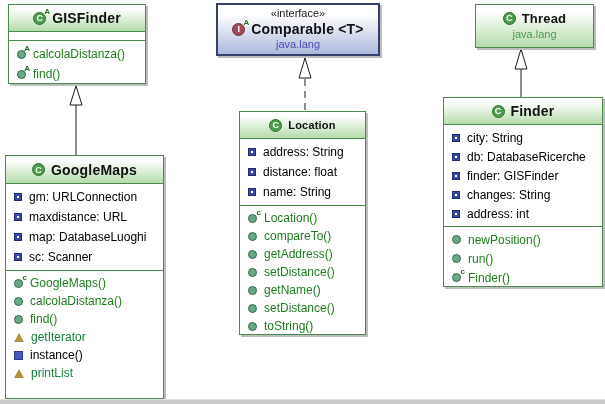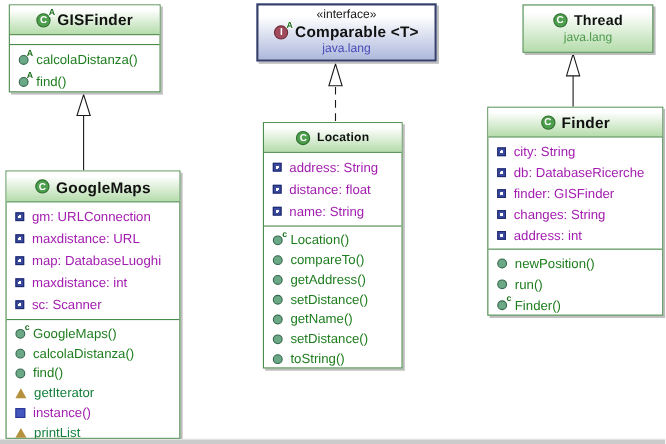--- a/index.html
+++ b/index.html
@@ -11,40 +11,40 @@
   .hdr{background:linear-gradient(#ffffff 15%, #b5dcab 100%);border-bottom:1px solid #4a8a4a;
        display:flex;align-items:center;justify-content:center;gap:6px;}
   .title{font-weight:bold;font-size:14px;color:#111;white-space:nowrap;letter-spacing:.2px;}
   .pkg{font-size:11px;text-align:center;line-height:13px;}
   .pkg.green{color:#4e9a4e;} .pkg.blue{color:#4949b8;}
   .stereo{font-size:11px;color:#1a1a1a;text-align:center;line-height:13px;padding-top:2px;}
   .sect{box-sizing:border-box;}
   .sep{border-bottom:1px solid #4a8a4a;}
   .row{display:flex;align-items:center;gap:7px;padding-left:8px;font-size:12px;white-space:nowrap;}
   .r20{height:20px;} .r19{height:19px;} .r18{height:18px;}
-  .t-maroon{color:#a21caf;} .t-green{color:#1e7d1e;} .t-black{color:#15803d;}
+  .t-maroon{color:#000000;} .t-green{color:#1e7d1e;} .t-black{color:#15803d;}
 
   
   .cicon{position:relative;width:13px;height:13px;border-radius:50%;flex:0 0 auto;display:inline-flex;
          align-items:center;justify-content:center;background:#4d9e4d;border:1px solid #2e6e2e;
          color:#fff;font-size:9px;font-weight:bold;box-sizing:border-box;}
   .cicon.iface{background:#a04a5c;border-color:#6e2e3c;}
   .sup{position:absolute;top:-6px;right:-5px;font-size:8px;font-weight:bold;color:#1b6e1b;
        text-shadow:1px 0 0 #fff,-1px 0 0 #fff,0 1px 0 #fff;}
   .ic{flex:0 0 auto;display:inline-block;position:relative;}
   .ic-field{width:8px;height:8px;background:#3a4a9e radial-gradient(circle,#ffffff 0 1.4px,transparent 1.5px);
             background-color:#3a4a9e;border:1px solid #1e2a6e;box-sizing:border-box;}
   .ic-method{width:9px;height:9px;border-radius:50%;background:#6aa886;border:1px solid #37684e;box-sizing:border-box;}
   .ic-tri{width:0;height:0;border-left:5px solid transparent;border-right:5px solid transparent;
           border-bottom:9px solid #b5913d;}
   .ic-sq{width:9px;height:9px;background:#4456c0;border:1px solid #2a3690;box-sizing:border-box;}
   .msup{position:absolute;top:-7px;right:-5px;font-size:8px;font-weight:bold;color:#1b6e1b;}
 
   
-  #box-comparable{left:233px;top:3px;width:164px;height:53px;border:2px solid #343f6b;
+  #box-comparable{left:216px;top:3px;width:164px;height:53px;border:2px solid #343f6b;
                   background:linear-gradient(#ffffff 20%, #adb8dc 100%);box-shadow:2px 2px 0 #bdbdbd;}
   #box-comparable .titlerow{display:flex;align-items:center;justify-content:center;gap:6px;height:18px;}
   #box-thread{left:475px;top:4px;width:119px;height:44px;background:linear-gradient(#ffffff 15%, #b5dcab 100%);}
   #box-thread .titlerow{display:flex;align-items:center;justify-content:center;gap:6px;height:20px;padding-top:3px;}
 
   #box-gisfinder{left:8px;top:4px;width:138px;height:80px;}
   #box-gisfinder .hdr{height:26px;}
   #box-gisfinder .empty{height:9px;}
   #box-googlemaps{left:5px;top:155px;width:159px;height:244px;}
   #box-googlemaps .hdr{height:27px;}
@@ -142,24 +142,20 @@
       <div class="row r20">
           <span class="ic ic-field"></span>
           <span class="t-maroon">maxdistance: URL</span>
         </div>
       <div class="row r20">
           <span class="ic ic-field"></span>
           <span class="t-maroon">map: DatabaseLuoghi</span>
         </div>
       <div class="row r20">
           <span class="ic ic-field"></span>
-          <span class="t-maroon">maxdistance: int</span>
-        </div>
-      <div class="row r20">
-          <span class="ic ic-field"></span>
           <span class="t-maroon">sc: Scanner</span>
         </div>
     </div>
     <div class="sect pad">
       <div class="row r18">
           <span class="ic ic-method">
             <span class="msup">c</span>
           </span>
           <span class="t-green">GoogleMaps()</span>
         </div>

